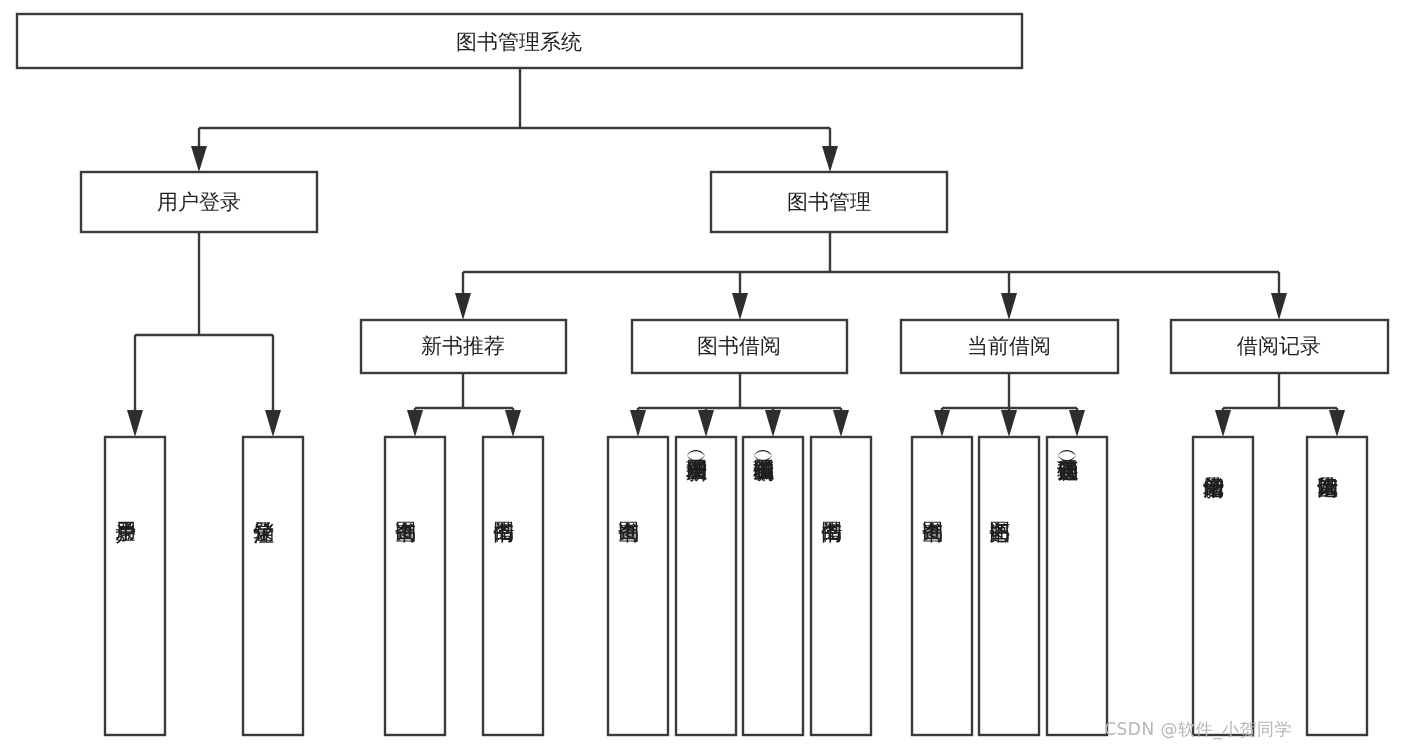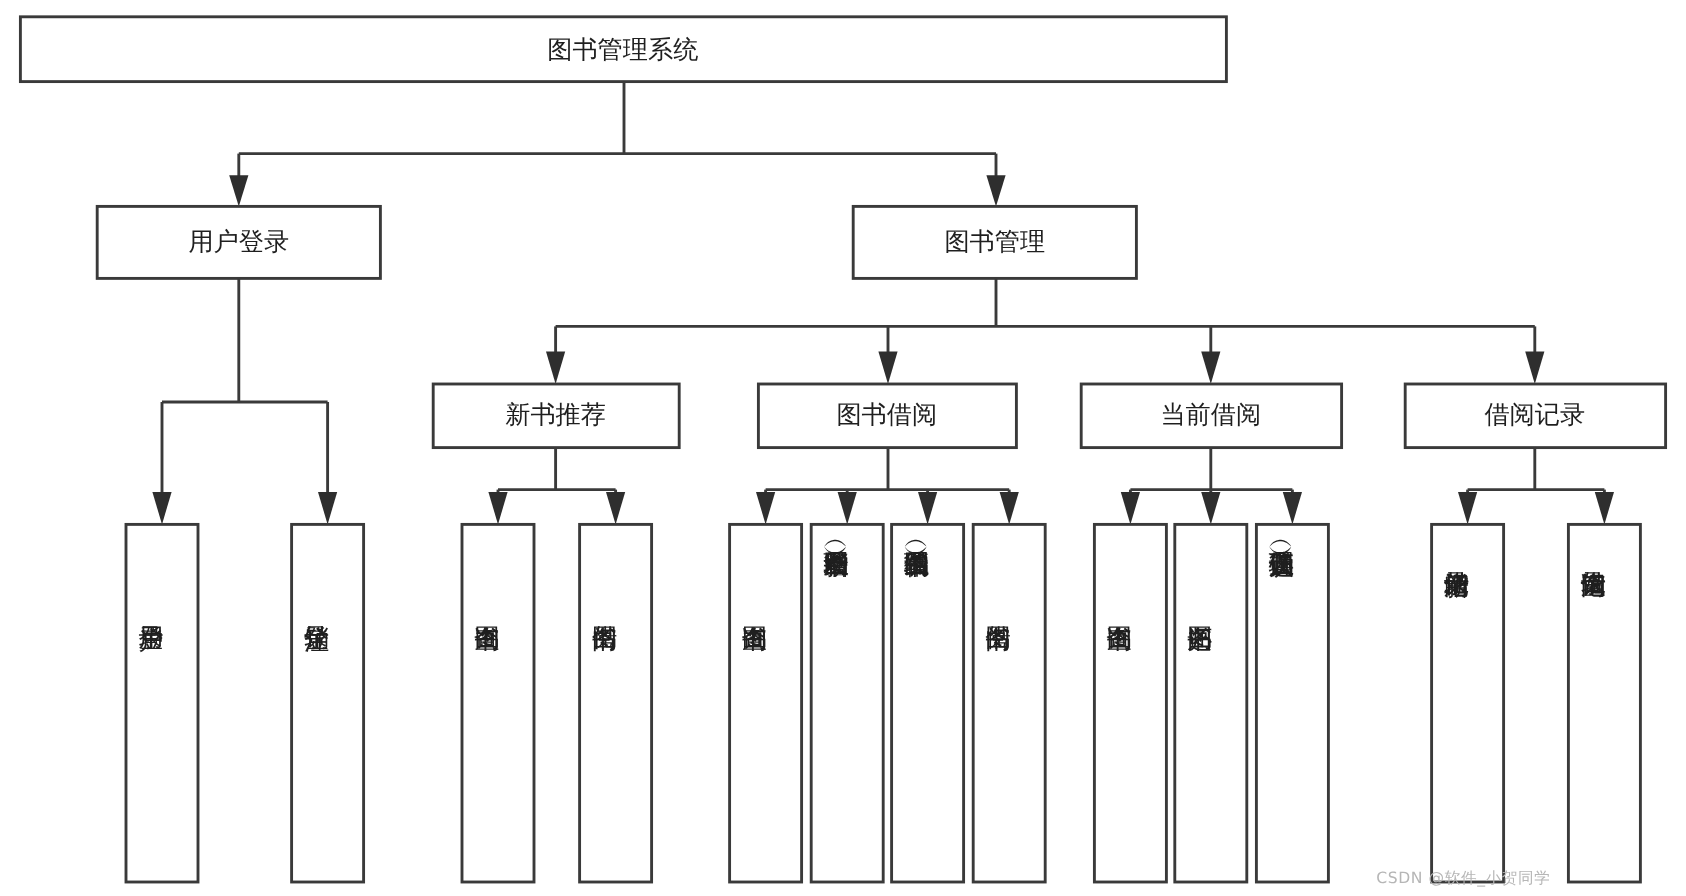--- a/index.html
+++ b/index.html
@@ -46,21 +46,21 @@
     font-size: 21px;
     fill: #1f1f1f;
     text-anchor: middle;
     dominant-baseline: middle;
   }
   .watermark {
     position: absolute;
     right: 10px;
     bottom: 6px;
     font-family: "DejaVu Sans", "Liberation Sans", sans-serif;
-    font-size: 13px;
+    font-size: 17px;
     color: #b6b6b6;
     letter-spacing: 0.5px;
     white-space: nowrap;
     pointer-events: none;
   }
   
   .vlabel {
     position: absolute;
     font-family: "DejaVu Sans", "Liberation Sans", sans-serif;
     font-size: 21px;

